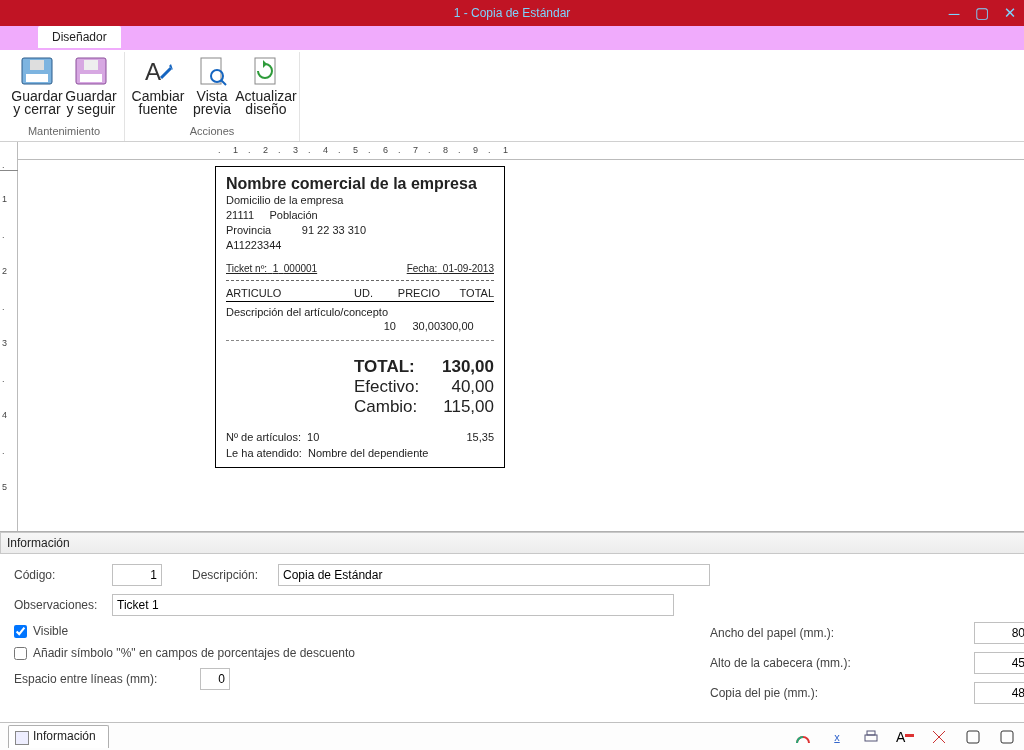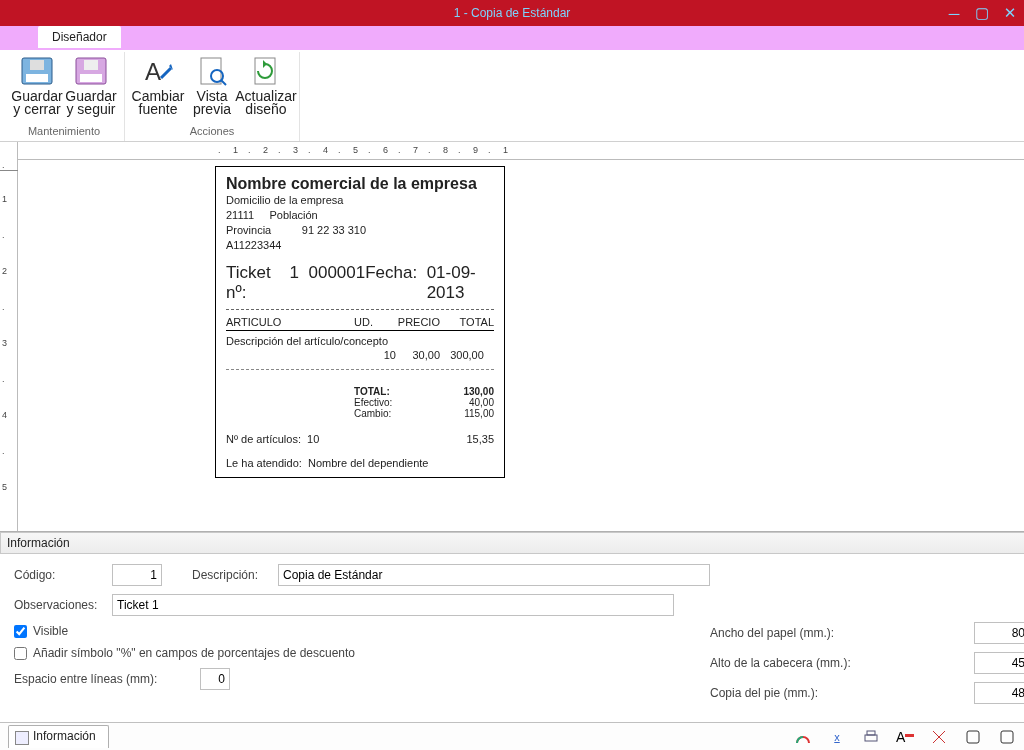--- a/index.html
+++ b/index.html
@@ -36,34 +36,34 @@
 .designpane { flex: 1; display: flex; flex-direction: column; overflow: hidden; }
 .hruler { height: 18px; border-bottom: 1px solid #bbb; position: relative; font-size: 9px; color: #444; }
 .hruler .hmark { position: absolute; top: 3px; font-size: 9px; }
 
 
 .canvas { flex: 1; background: #fff; padding: 6px 6px 6px 0; overflow: hidden; }
 .ticket { margin-left: 2px; width: 290px; border: 1px solid #000; padding: 8px 10px; font-family: Arial, sans-serif; background:#fff;}
 .ticket .company { font-weight: bold; font-size: 16px; }
 .ticket .addr { font-size: 11px; line-height: 15px; }
 .ticket .sep { border-bottom: 1px dashed #666; margin: 6px 0; }
-.ticket .row { display: flex; font-size: 17px; }
+.ticket .row { display: flex; font-size: 10px; text-decoration: underline; }
 .ticket .row .l { flex: 1; }
 .ticket .thdr { display: flex; font-size: 11px; border-bottom: 1px solid #000; padding-bottom: 2px; margin-top:6px;}
 .ticket .thdr span:nth-child(1){ flex:1 }
 .ticket .thdr span:nth-child(2){ width:32px; text-align:left }
 .ticket .thdr span:nth-child(3){ width:54px; text-align:right }
 .ticket .thdr span:nth-child(4){ width:54px; text-align:right }
 .ticket .tline { display:flex; font-size:11px; margin-top:2px;}
 .ticket .tline span:nth-child(1){ flex:1 }
 .ticket .tline span:nth-child(2){ width:32px; text-align:right }
 .ticket .tline span:nth-child(3){ width:44px; text-align:right }
-.ticket .tline span:nth-child(4){ width:54px; text-align:center }
+.ticket .tline span:nth-child(4){ width:54px; text-align:left }
 .ticket .totals { margin-top:16px; }
-.ticket .totalrow { display:flex; justify-content:flex-end; font-size:10px; }
+.ticket .totalrow { display:flex; justify-content:flex-end; font-size:17px; }
 .ticket .totalrow .tl { width:80px; text-align:left;}
 .ticket .totalrow .tv { width:60px; text-align:right;}
 .ticket .totbold { font-weight:bold; }
 .ticket .foot { font-size:11px; margin-top:10px; }
 .ticket .foot .frow { display:flex; }
 .ticket .foot .frow .fl { width:110px; }
 .ticket .foot .frow .fv { flex:1; text-align:right; }
 
 
 .infopanel { border-top: 1px solid #b0b0b0; background: #fff; }
@@ -253,21 +253,21 @@
               <div class="totalrow">
                     <span class="tl">Cambio:</span>
                     <span class="tv">115,00</span>
                   </div>
             </div>
             <div class="foot">
               <div class="frow" style="margin-top:14px">
                     <span class="fl"><span>Nº de artículos:</span>&nbsp;&nbsp;<span>10</span></span>
                     <span class="fv">15,35</span>
                   </div>
-              <div class="frow" style="margin-top:12px">
+              <div class="frow" style="margin-top:4px">
                     <span style="white-space:nowrap"><span>Le ha atendido:</span>&nbsp;&nbsp;<span>Nombre del dependiente</span></span>
                   </div>
             </div>
           </div>
           </div>
         </div>
       </div>
     </div>
 
     <div class="infopanel">

